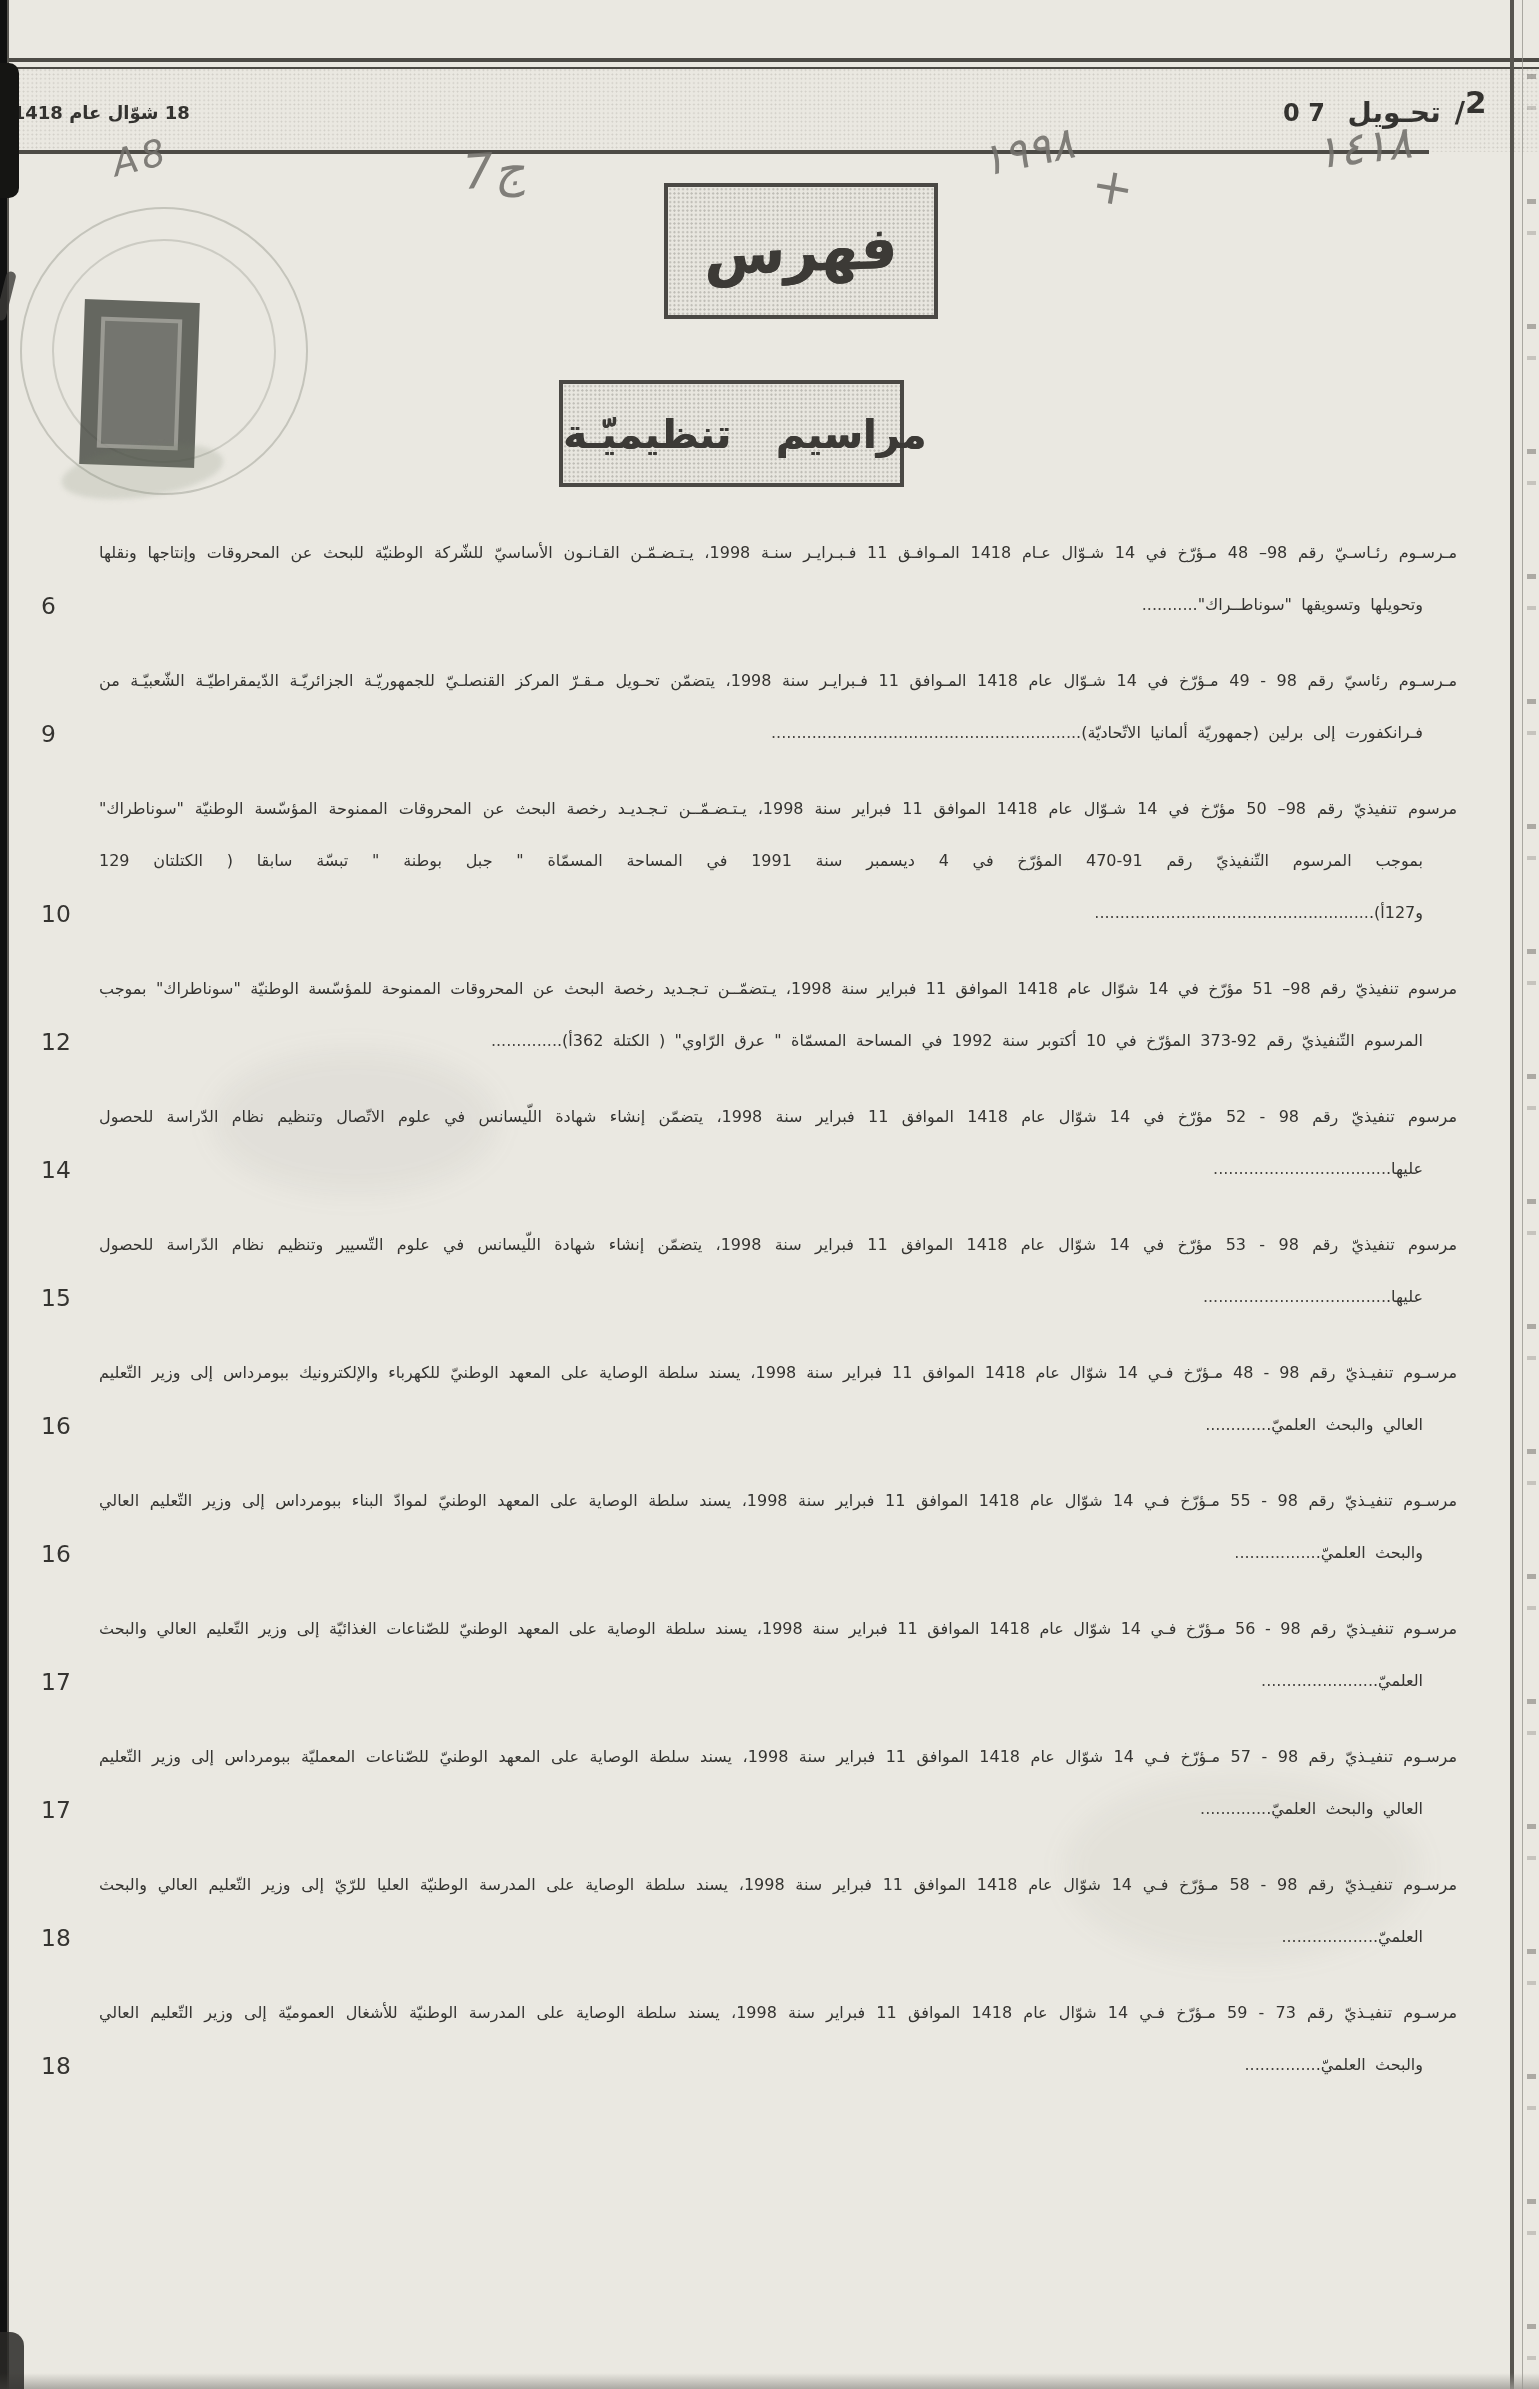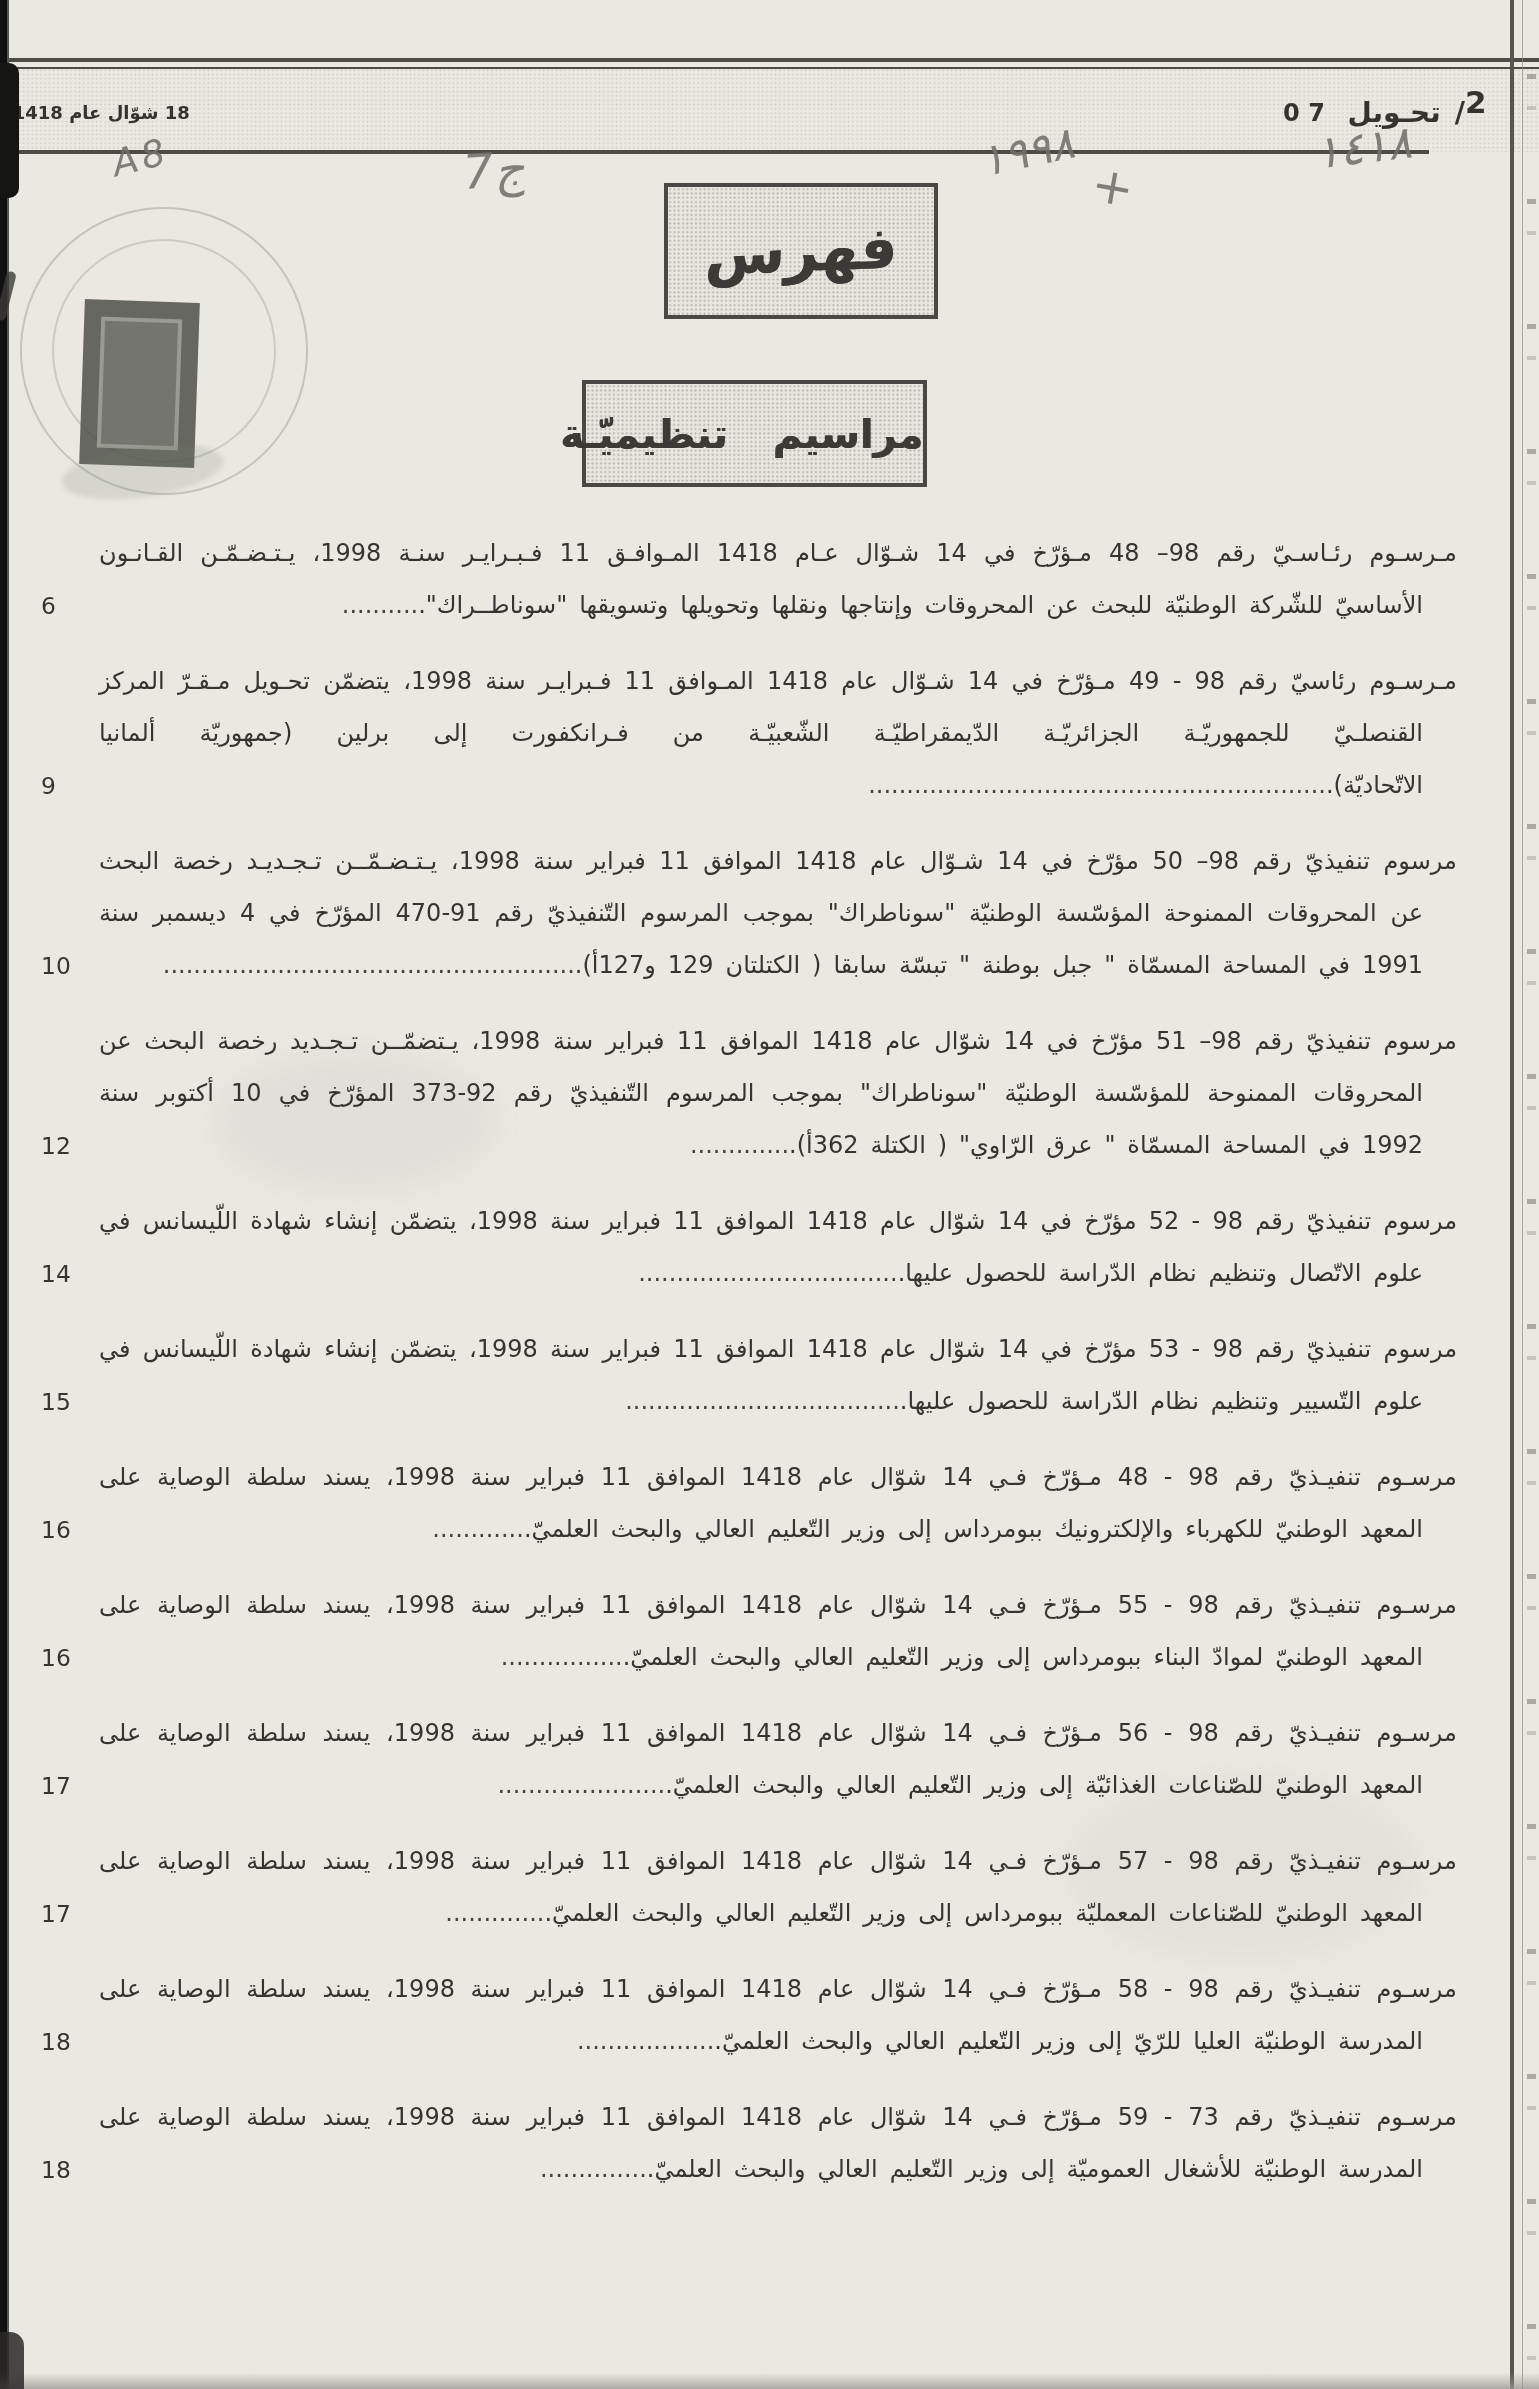--- a/index.html
+++ b/index.html
@@ -45,22 +45,22 @@
   .sheet-num { position:absolute; top:84px; left:1465px; font-size:31px; font-weight:bold; }
 
   
   .halftone { background-color:#e8e6df;
     background-image:radial-gradient(circle, rgba(96,94,87,.30) 0.9px, transparent 1.3px);
     background-size:4.3px 4.3px; }
   .box-index { position:absolute; left:664px; top:183px; width:266px; height:128px;
     border:4.3px solid #4a4844; display:flex; align-items:center; justify-content:center; }
   .box-index .t { font-size:58px; font-weight:bold; transform:rotate(-2deg) skewX(-4deg);
     text-shadow:0.7px 0 #3c3a36; color:#3c3a36; }
-  .box-section { position:absolute; left:582px; top:380px; width:337px; height:99px;
-    border:4.3px solid #4a4844; display:flex; align-items:center; justify-content:flex-end; }
+  .box-section { position:absolute; left:559px; top:380px; width:337px; height:99px;
+    border:4.3px solid #4a4844; display:flex; align-items:center; justify-content:flex-start; }
   .box-section .t { font-size:40px; font-weight:bold; word-spacing:31px;
     text-shadow:0.7px 0 #3c3a36; color:#3c3a36; white-space:nowrap; }
 
   
   .hw { position:absolute; color:#72706b; font-style:italic; opacity:.88; font-weight:normal; }
   .hw-hijri { left:1315px; top:121px; font-size:45px; transform:rotate(-7deg); letter-spacing:3.6px; }
   .hw-greg  { left:980px; top:126px; font-size:44px; transform:rotate(-12deg); letter-spacing:2.8px; }
   .hw-part  { left:463px;  top:142px; font-size:48px; transform:rotate(-4deg); letter-spacing:7px; direction:ltr; }
   .hw-corner{ left:112px;  top:136px; font-size:37px; transform:rotate(-14deg); letter-spacing:4.3px; }
   .hw-cross { left:1092px; top:158px; font-size:50px; transform:rotate(10deg); }
@@ -74,21 +74,21 @@
     background:rgba(64,66,60,.78); transform:rotate(2deg); filter:blur(0.4px); }
   .stamp-box::after { content:""; position:absolute; inset:17px;
     border:4.3px solid rgba(226,224,214,.35); background:rgba(226,224,214,.12); }
   .stamp-smudge { position:absolute; left:61px; top:446px; width:163px; height:51px;
     background:rgba(118,128,106,.18); border-radius:50%; transform:rotate(-8deg); filter:blur(2.8px); }
 
   
   .entries { position:absolute; top:527px; left:99px; width:1358px; }
   .entry { position:relative; margin-bottom:24px; }
   .entry .body { direction:rtl; text-align:justify; padding-right:34px; text-indent:-34px;
-    font-size:24px; line-height:52px; word-spacing:4.3px; color:#353431; }
+    font-size:16px; line-height:52px; word-spacing:4.3px; color:#353431; }
   .entry .dots { letter-spacing:7.8px; color:#45433f; }
   .entry .pg { position:absolute; left:-58px; bottom:11.4px; font-size:23.4px; color:#353431; }
 </style>
 </head>
 <body>
 
 <div class="sheet">
 
   <div class="band"></div>
   <div class="rule-top"></div>

